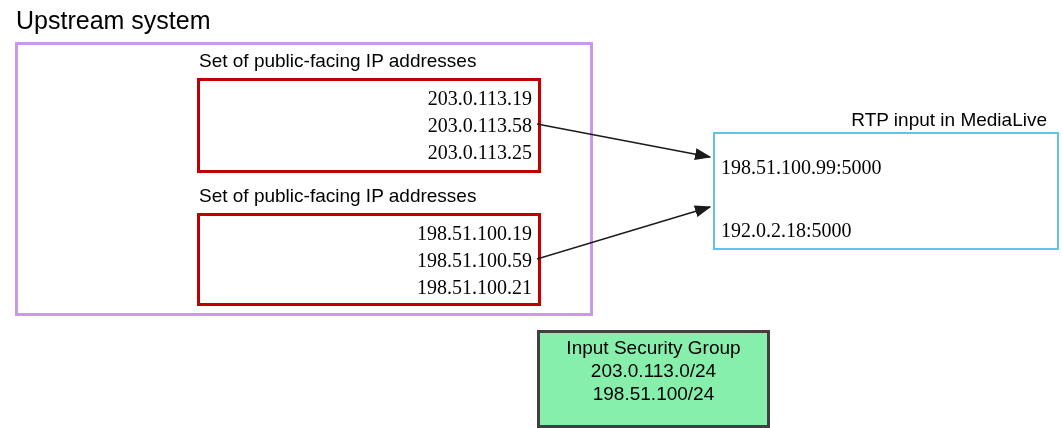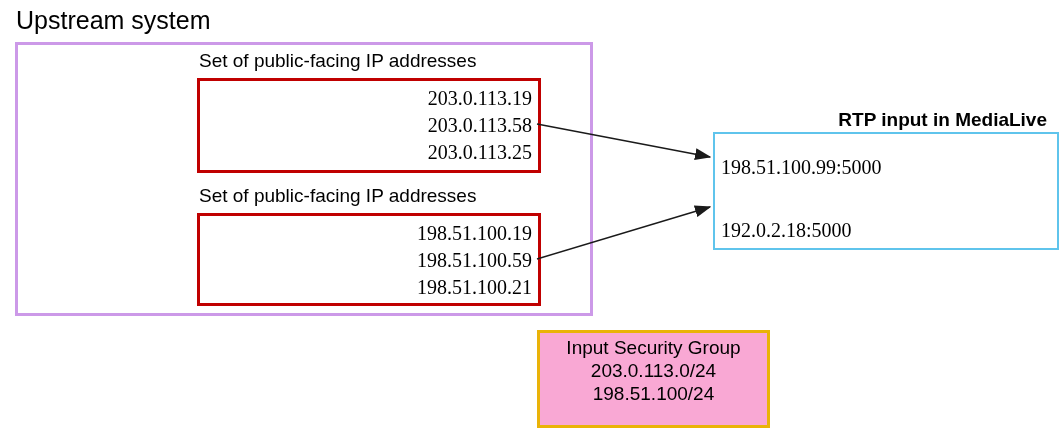--- a/index.html
+++ b/index.html
@@ -39,21 +39,20 @@
     line-height: 22px;
     white-space: nowrap;
   }
   .label-ipset-1 { left: 199px; top: 50px; }
   .label-ipset-2 { left: 199px; top: 185px; }
   .label-rtp {
     left: 713px;
     top: 109px;
     width: 334px;
     text-align: right;
-    font-weight: bold;
   }
   .ipset-box {
     position: absolute;
     left: 197px;
     width: 332px;
     border: 3px solid #c00000;
     background: #ffffff;
     font-size: 20px;
     line-height: 27px;
     text-align: right;
@@ -77,22 +76,22 @@
     padding: 20px 0 0 6px;
     box-sizing: content-box;
   }
   .endpoint-2 { margin-top: 36px; }
   .sg-box {
     position: absolute;
     left: 537px;
     top: 330px;
     width: 227px;
     height: 89px;
-    border: 3px solid #eab308;
-    background: #f9a8d4;
+    border: 3px solid #404040;
+    background: #86efac;
     font-size: 19px;
     line-height: 23px;
     text-align: center;
     padding-top: 3px;
     box-sizing: content-box;
   }
   .arrow-layer {
     position: absolute;
     left: 0;
     top: 0;

